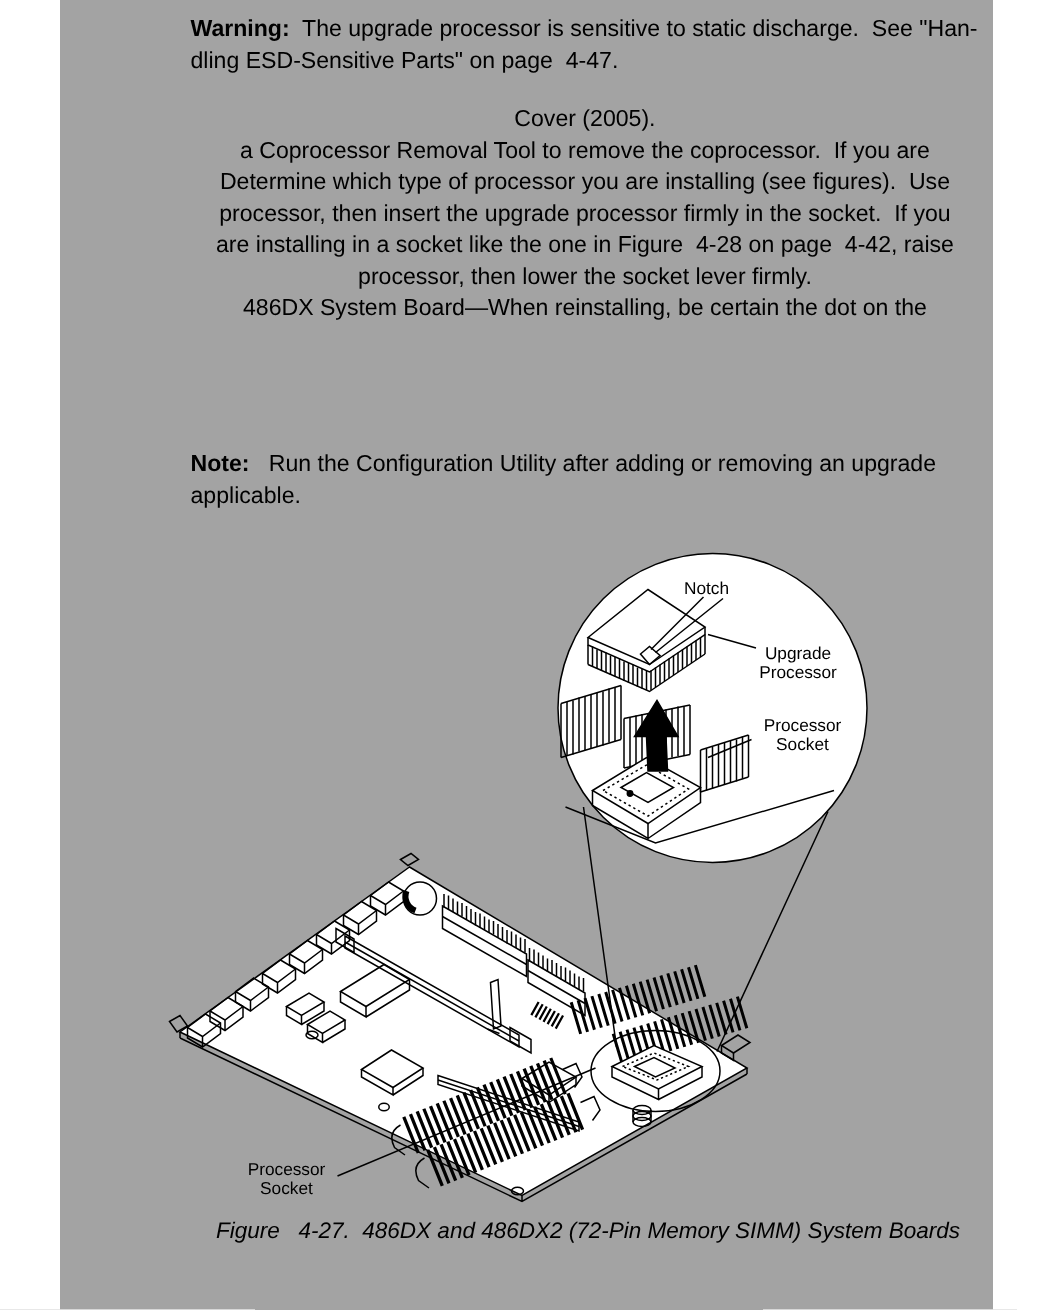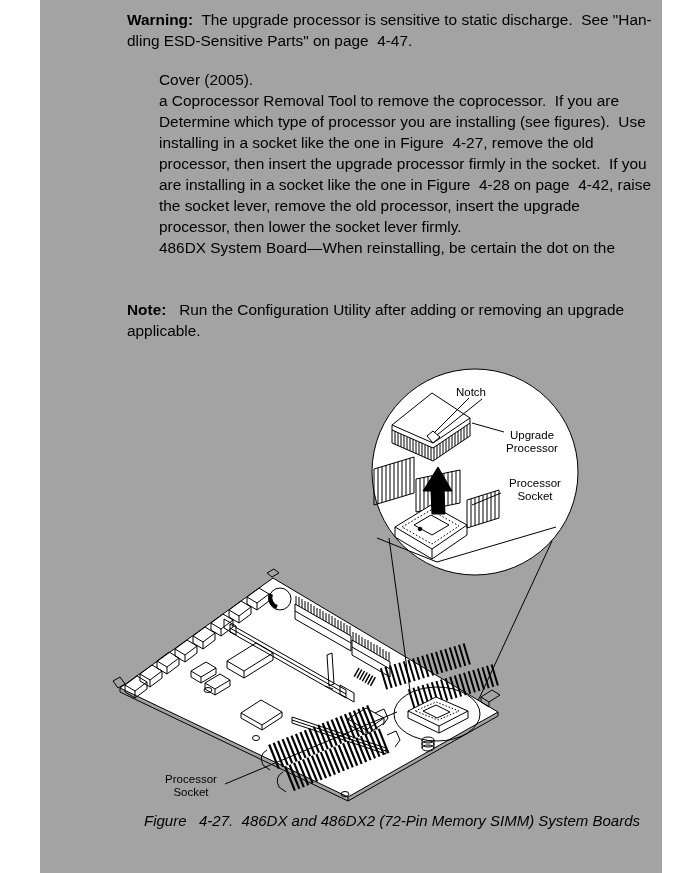--- a/index.html
+++ b/index.html
@@ -1,21 +1,21 @@
 <!DOCTYPE html>
 <html><head>
 <meta charset="utf-8">
 <style>
   html,body{margin:0;padding:0;background:#fff;}
   .page{position:relative;width:622px;height:873px;background:#a3a3a3;color:#000;
         font-family:"Liberation Sans","DejaVu Sans",sans-serif;overflow:hidden;margin-left:40px;}
   .line{white-space:pre;font-size:15.4px;line-height:21px;}
   .para{position:absolute;}
   .warning{left:87px;top:9px;}
-  .steps{left:119px;top:69px;position:absolute;}
+  .steps{left:104px;top:69px;position:absolute;text-align:center;}
   .note{left:87px;top:299px;}
   .caption{position:absolute;left:104px;top:812px;font-style:italic;font-size:15px;
            white-space:pre;}
   b{font-weight:bold;}
   svg.figure{position:absolute;left:0;top:0;width:691px;height:873px;}
   svg.figure text{font-family:"Liberation Sans","DejaVu Sans",sans-serif;
                   font-size:11.5px;fill:#000;stroke:none;text-anchor:middle;}
   .ink{stroke:#000;fill:none;stroke-width:1;}
 </style>
 </head>
@@ -25,24 +25,22 @@
 
   <div class="para warning">
     <div class="line"><b>Warning:</b><span>  The upgrade processor is sensitive to static discharge.  See "Han-</span></div>
     <div class="line">dling ESD-Sensitive Parts" on page  4-47.</div>
   </div>
 
   <div class="steps">
     <div class="line">Cover (2005).</div>
     <div class="line">a Coprocessor Removal Tool to remove the coprocessor.  If you are</div>
     <div class="line">Determine which type of processor you are installing (see figures).  Use</div>
-    <div class="line">installing in a socket like the one in Figure  4-27, remove the old</div>
     <div class="line">processor, then insert the upgrade processor firmly in the socket.  If you</div>
     <div class="line">are installing in a socket like the one in Figure  4-28 on page  4-42, raise</div>
-    <div class="line">the socket lever, remove the old processor, insert the upgrade</div>
     <div class="line">processor, then lower the socket lever firmly.</div>
     <div class="line">486DX System Board—When reinstalling, be certain the dot on the</div>
   </div>
 
   <div class="para note">
     <div class="line"><b>Note:</b><span>   Run the Configuration Utility after adding or removing an upgrade</span></div>
     <div class="line">applicable.</div>
   </div>
 
   <svg class="figure" viewBox="0 0 691 873">

